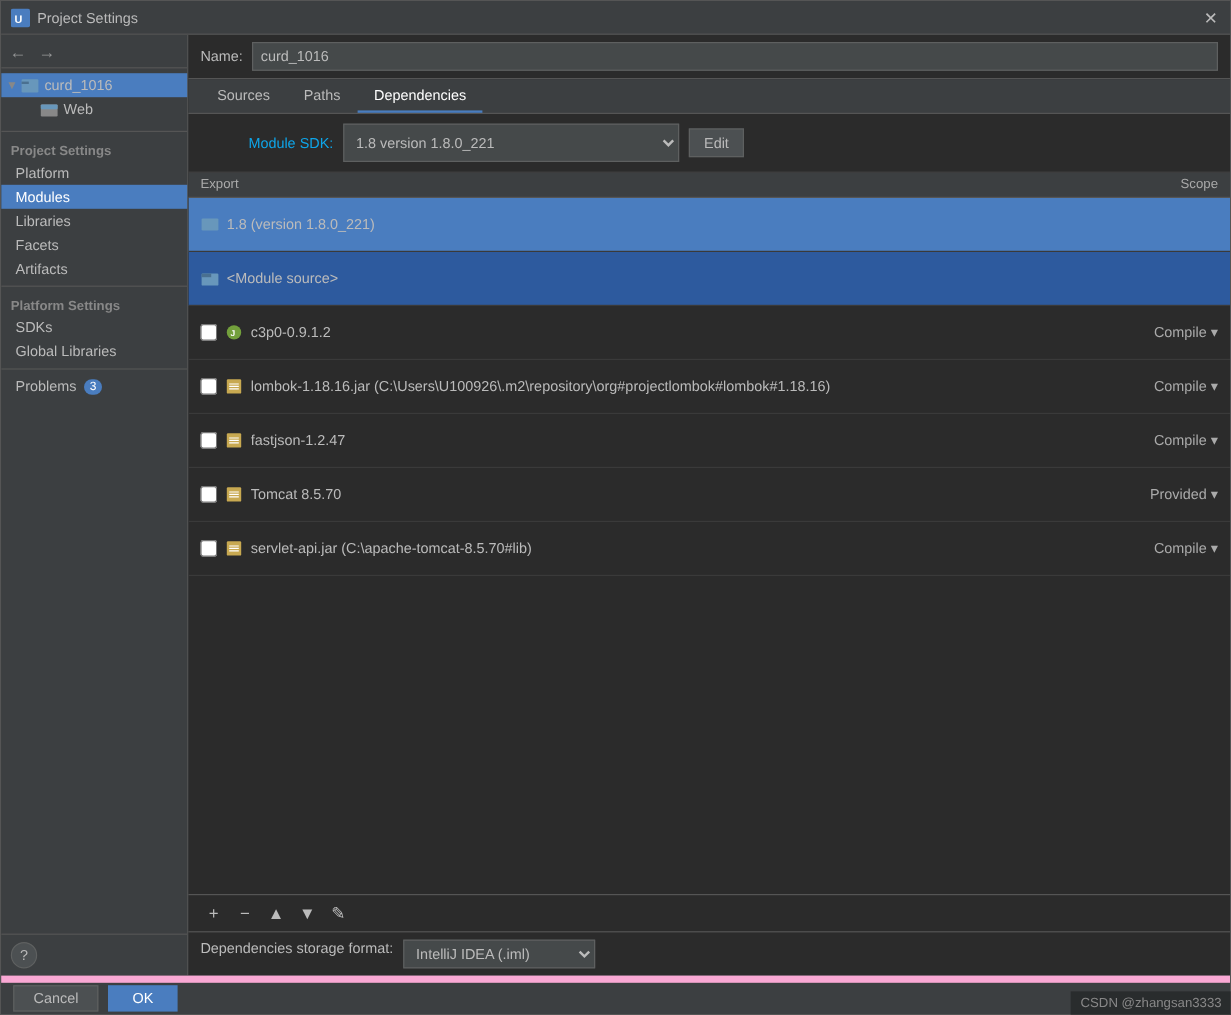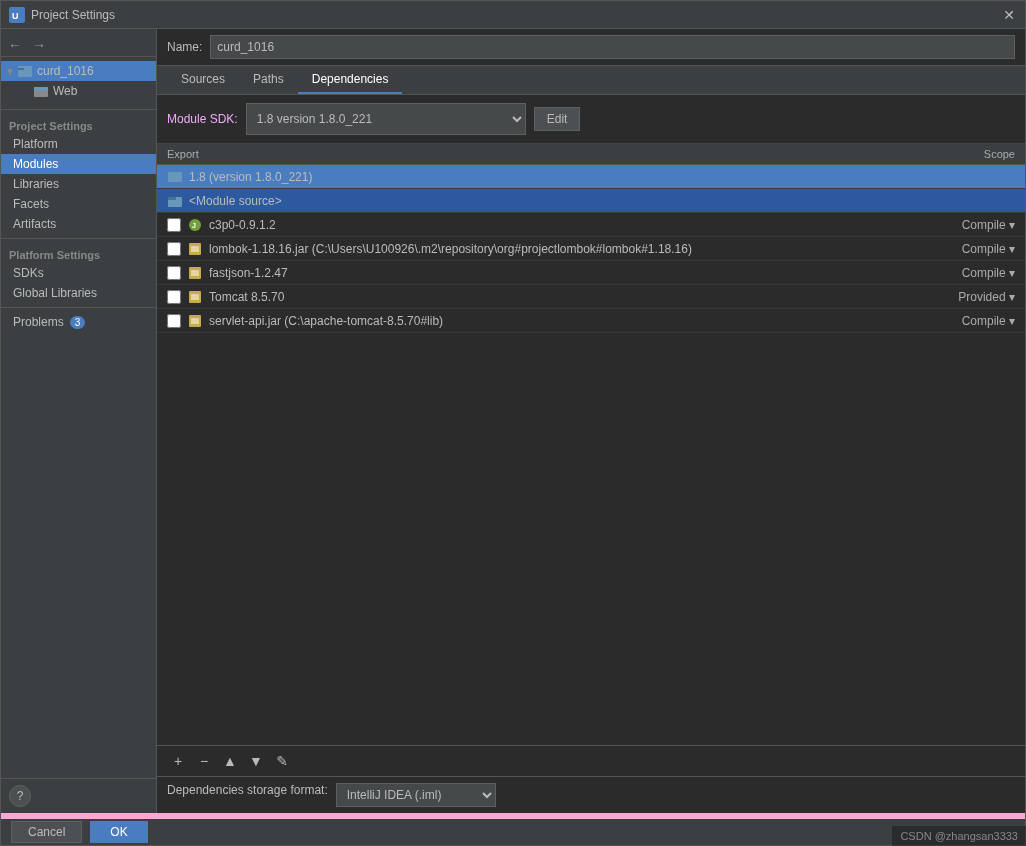--- a/index.html
+++ b/index.html
@@ -190,21 +190,21 @@
     
     .sdk-row {
       display: flex;
       align-items: center;
       padding: 8px 10px;
       gap: 8px;
       flex-shrink: 0;
       border-bottom: 1px solid #444;
     }
 
-    .sdk-label { color: #f0abfc; font-size: 12px; }
+    .sdk-label { color: #0ea5e9; font-size: 12px; margin-left: 40px; }
 
     .sdk-select {
       flex: 1;
       background: #45494a;
       border: 1px solid #5e6060;
       color: #bbbbbb;
       padding: 2px 6px;
       font-size: 12px;
       height: 32px;
       max-width: 280px;
@@ -237,21 +237,21 @@
       font-size: 11px;
     }
 
     .deps-header .col-export { width: 60px; }
     .deps-header .col-name { flex: 1; }
     .deps-header .col-scope { width: 100px; text-align: right; }
 
     .dep-row {
       display: flex;
       align-items: center;
-      padding: 3px 10px;
+      padding: 14px 10px;
       border-bottom: 1px solid #3a3a3a;
       min-height: 24px;
     }
 
     .dep-row.selected { background: #4a7dbf; }
     .dep-row.selected-dark { background: #2d5a9e; }
 
     .dep-check {
       width: 14px;
       height: 14px;

